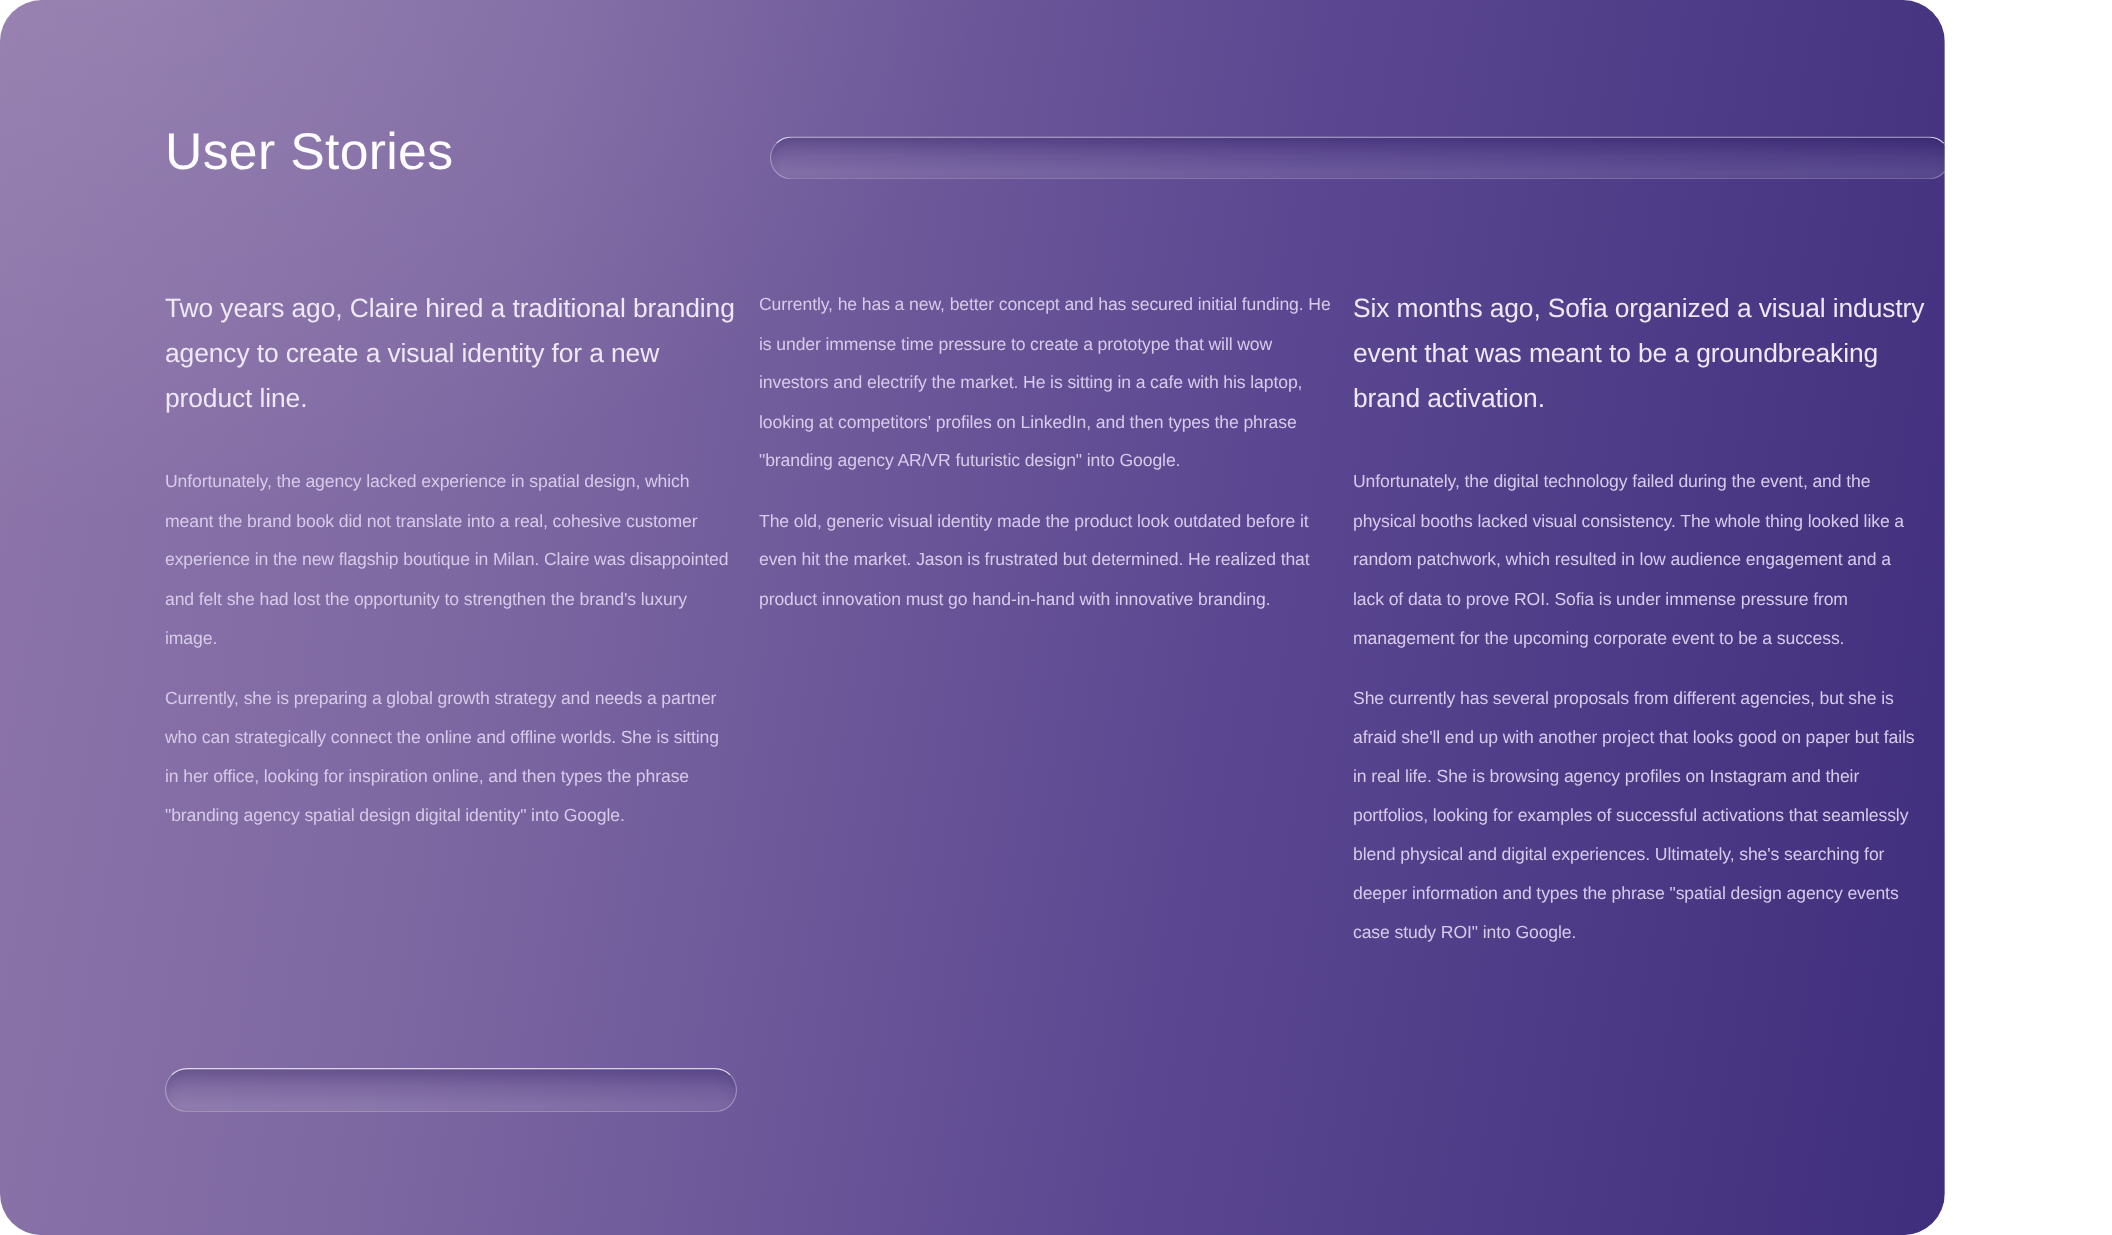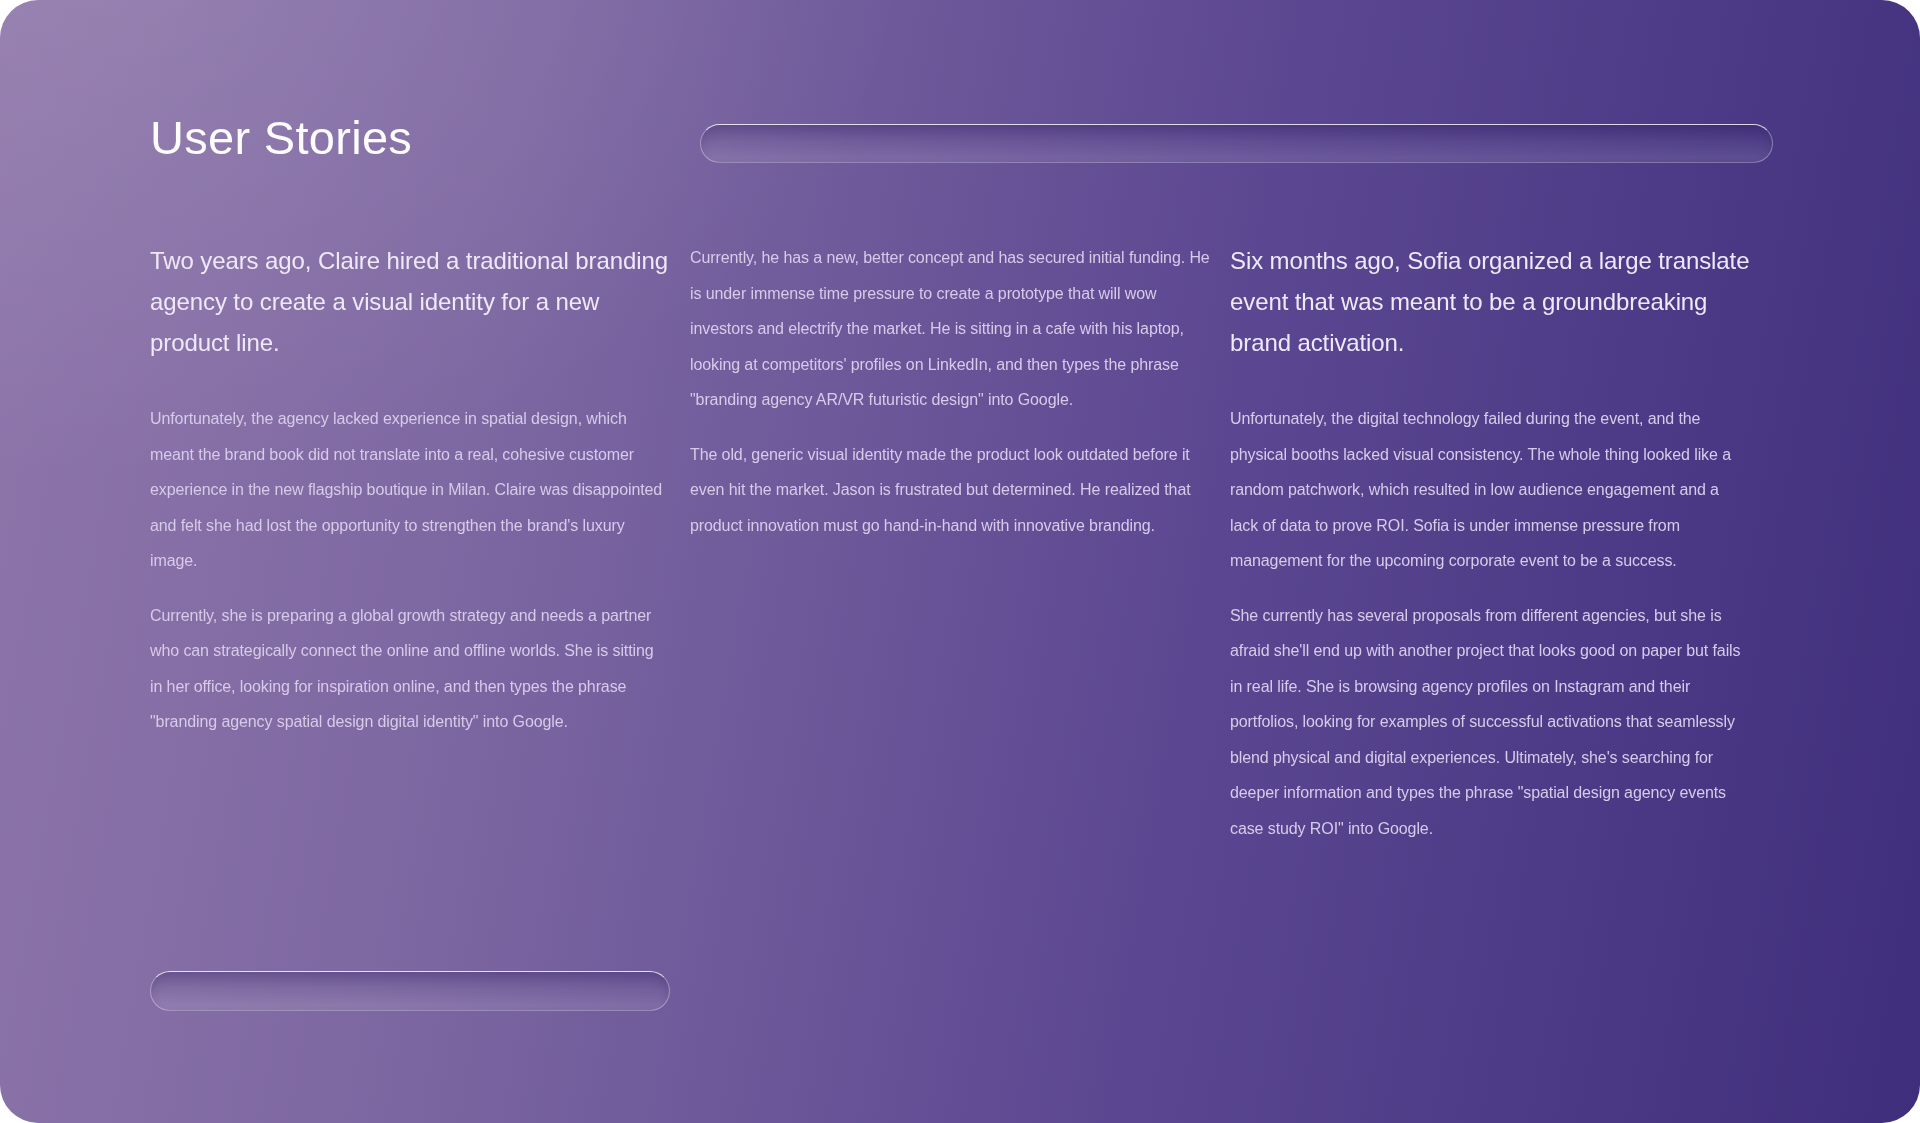--- a/index.html
+++ b/index.html
@@ -1,37 +1,37 @@
 <!DOCTYPE html>
 <html><head>
 <meta charset="utf-8">
 <style>
   html,body{margin:0;padding:0;background:#ffffff;}
   body{width:1920px;height:1123px;font-family:"Liberation Sans",sans-serif;}
   .slide{
-    position:relative;width:1920px;height:1123px;border-radius:38px;overflow:hidden;
+    position:relative;width:1768px;height:1123px;border-radius:38px;overflow:hidden;
     background:
       radial-gradient(1300px 850px at 6% -4%, rgba(255,255,255,0.10), rgba(255,255,255,0) 62%),
       linear-gradient(100deg, #8e76aa 0%, #7e68a2 26%, #5b4791 62%, #3f2e7c 100%);
   }
   .title{
     position:absolute;left:150px;top:112px;margin:0;
     font-size:47px;font-weight:500;letter-spacing:.3px;color:#fdfcfe;line-height:1.1;
   }
   .pill{
     position:absolute;border-radius:999px;
     border:1px solid rgba(255,255,255,0.32);
     border-top-color:rgba(255,255,255,0.78);
     background:linear-gradient(180deg, rgba(40,26,92,0.16), rgba(255,255,255,0.10) 88%);
     box-shadow: inset 0 6px 10px rgba(33,20,78,0.16);
   }
   .pill-top{left:700px;top:124px;width:1071px;height:37px;}
   .pill-bottom{left:150px;top:971px;width:518px;height:38px;}
   .columns{
-    position:absolute;left:150px;top:240px;width:1622px;
+    position:absolute;left:150px;top:260px;width:1622px;
     display:grid;grid-template-columns:repeat(3,520px);column-gap:31px;gap:20px;
   }
   .col h2{
     margin:0 0 38px;font-size:24px;line-height:41px;font-weight:400;
     letter-spacing:-0.1px;color:#efe8f8;
   }
   .col p{
     margin:0 0 19px;font-size:16px;line-height:35.5px;font-weight:400;
     letter-spacing:-0.1px;color:#d7cbe9;
   }
@@ -53,21 +53,21 @@
       <p>Unfortunately, the agency lacked experience in spatial design, which meant the brand book did not translate into a real, cohesive customer experience in the new flagship boutique in Milan. Claire was disappointed and felt she had lost the opportunity to strengthen the brand's luxury image.</p>
       <p>Currently, she is preparing a global growth strategy and needs a partner who can strategically connect the online and offline worlds. She is sitting in her office, looking for inspiration online, and then types the phrase "branding agency spatial design digital identity" into Google.</p>
     </section>
 
     <section class="col">
       <p>Currently, he has a new, better concept and has secured initial funding. He is under immense time pressure to create a prototype that will wow investors and electrify the market. He is sitting in a cafe with his laptop, looking at competitors' profiles on LinkedIn, and then types the phrase "branding agency AR/VR futuristic design" into Google.</p>
       <p>The old, generic visual identity made the product look outdated before it even hit the market. Jason is frustrated but determined. He realized that product innovation must go hand-in-hand with innovative branding.</p>
     </section>
 
     <section class="col">
-      <h2>Six months ago, Sofia organized a large translate event that was meant to be a groundbreaking brand activation.</h2>
+      <h2>Six months ago, Sofia organized a visual industry event that was meant to be a groundbreaking brand activation.</h2>
       <p>Unfortunately, the digital technology failed during the event, and the physical booths lacked visual consistency. The whole thing looked like a random patchwork, which resulted in low audience engagement and a lack of data to prove ROI. Sofia is under immense pressure from management for the upcoming corporate event to be a success.</p>
       <p>She currently has several proposals from different agencies, but she is afraid she'll end up with another project that looks good on paper but fails in real life. She is browsing agency profiles on Instagram and their portfolios, looking for examples of successful activations that seamlessly blend physical and digital experiences. Ultimately, she's searching for deeper information and types the phrase "spatial design agency events case study ROI" into Google.</p>
     </section>
 
   </main>
 
   <div class="pill pill-bottom"></div>
 
 </div>
 

